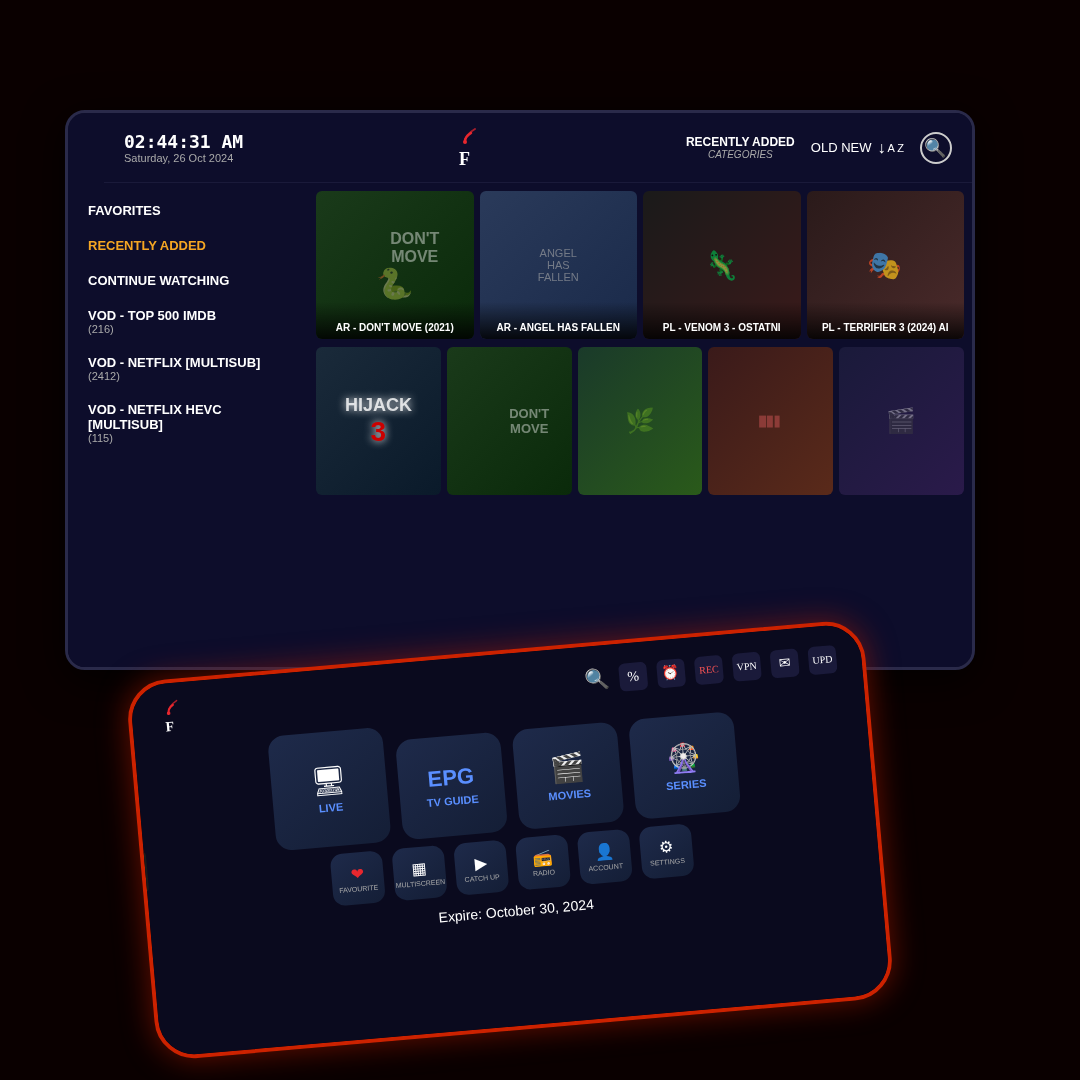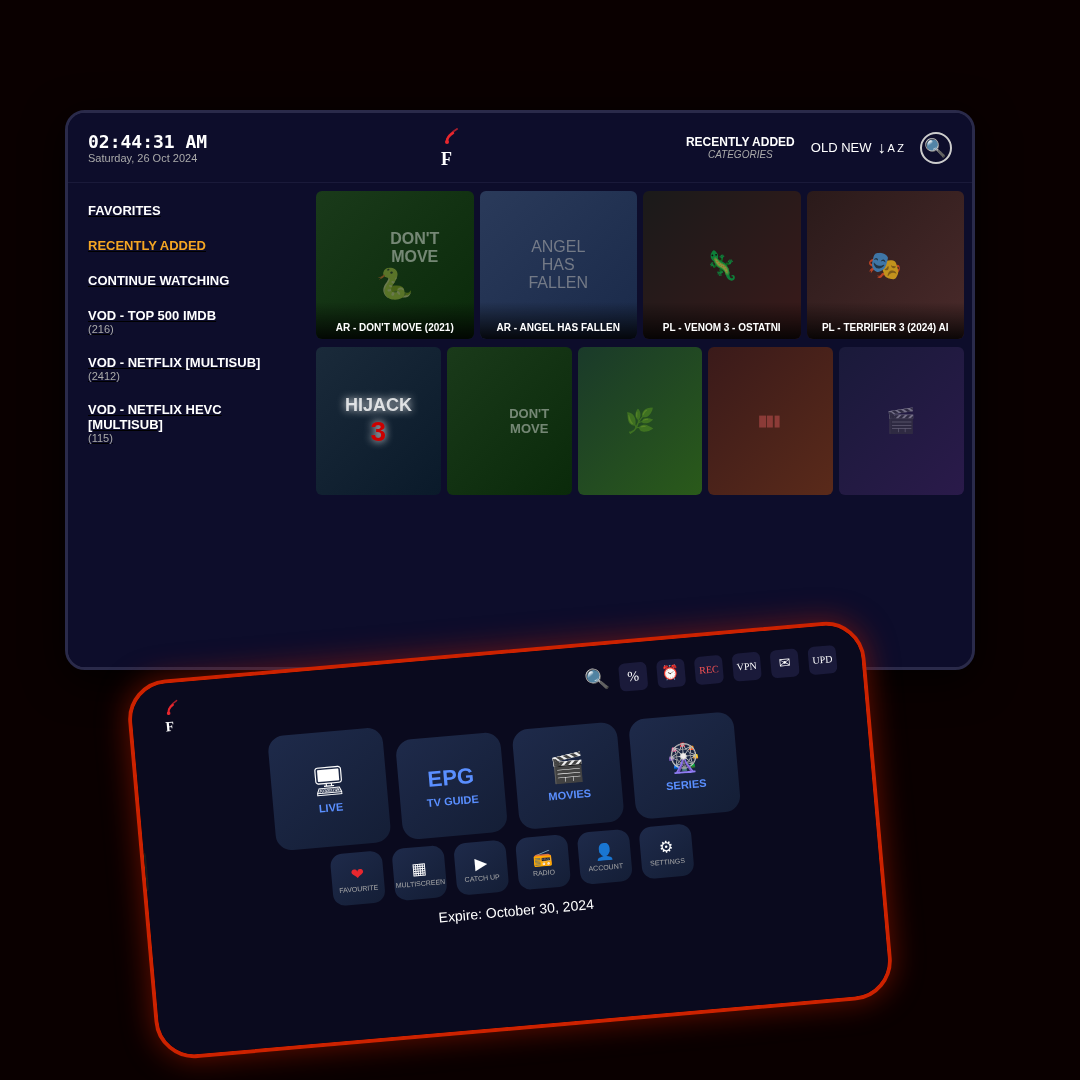--- a/index.html
+++ b/index.html
@@ -49,20 +49,21 @@
 
     
     .tablet-header {
       display: flex;
       align-items: center;
       justify-content: space-between;
       padding: 12px 20px;
       background: #0d0d2b;
       border-bottom: 1px solid #1a1a3a;
       flex-shrink: 0;
+      margin-left: 36px;
     }
 
     .tablet-time {
       color: white;
     }
 
     .time-main {
       font-size: 18px;
       font-weight: bold;
       font-family: monospace;
@@ -140,21 +141,20 @@
       display: flex;
       flex: 1;
       overflow: hidden;
     }
 
     .tablet-sidebar {
       width: 240px;
       flex-shrink: 0;
       padding: 10px 0;
       background: #0d0d2b;
-      text-decoration: underline;
     }
 
     .sidebar-item {
       padding: 10px 20px;
       color: white;
       font-size: 13px;
       font-family: sans-serif;
       font-weight: bold;
       cursor: pointer;
     }
@@ -488,21 +488,21 @@
                 <div class="poster-text-big">DON'T</div>
                 <div class="poster-text-big">MOVE</div>
                 <div class="poster-snake">🐍</div>
               </div>
             </div>
             <div class="movie-title-overlay">AR - DON'T MOVE (2021)</div>
           </div>
 
           <div class="movie-card poster-3">
             <div class="movie-poster">
-              <div style="opacity:0.6; text-align:center; color:#aaa; font-family:sans-serif; font-size:16px;">
+              <div style="opacity:0.6; text-align:center; color:#aaa; font-family:sans-serif; font-size:11px;">
                 ANGEL<br>HAS<br>FALLEN
               </div>
             </div>
             <div class="movie-title-overlay">AR - ANGEL HAS FALLEN</div>
           </div>
 
           <div class="movie-card poster-4">
             <div class="movie-poster">
               <div style="opacity:0.7; font-size:28px;">🦎</div>
             </div>

